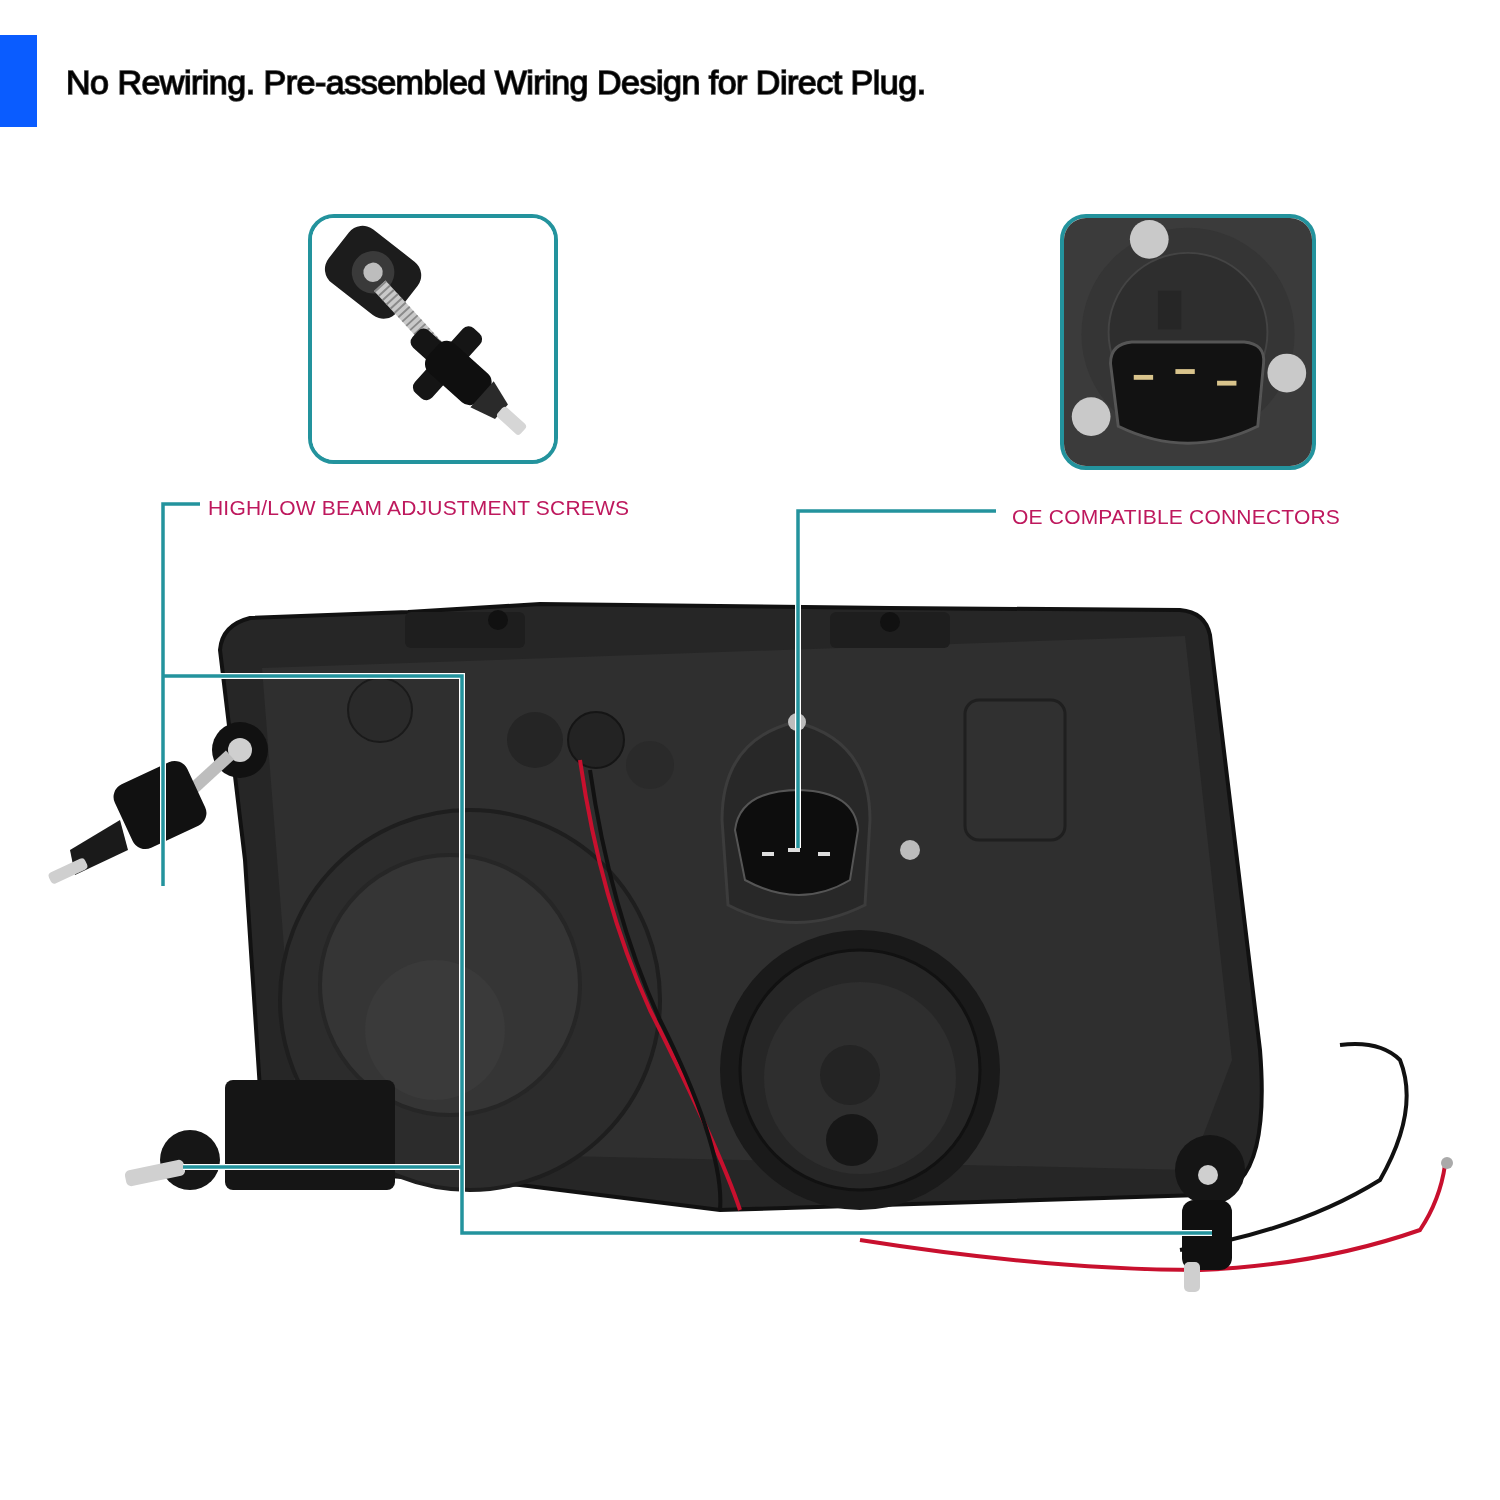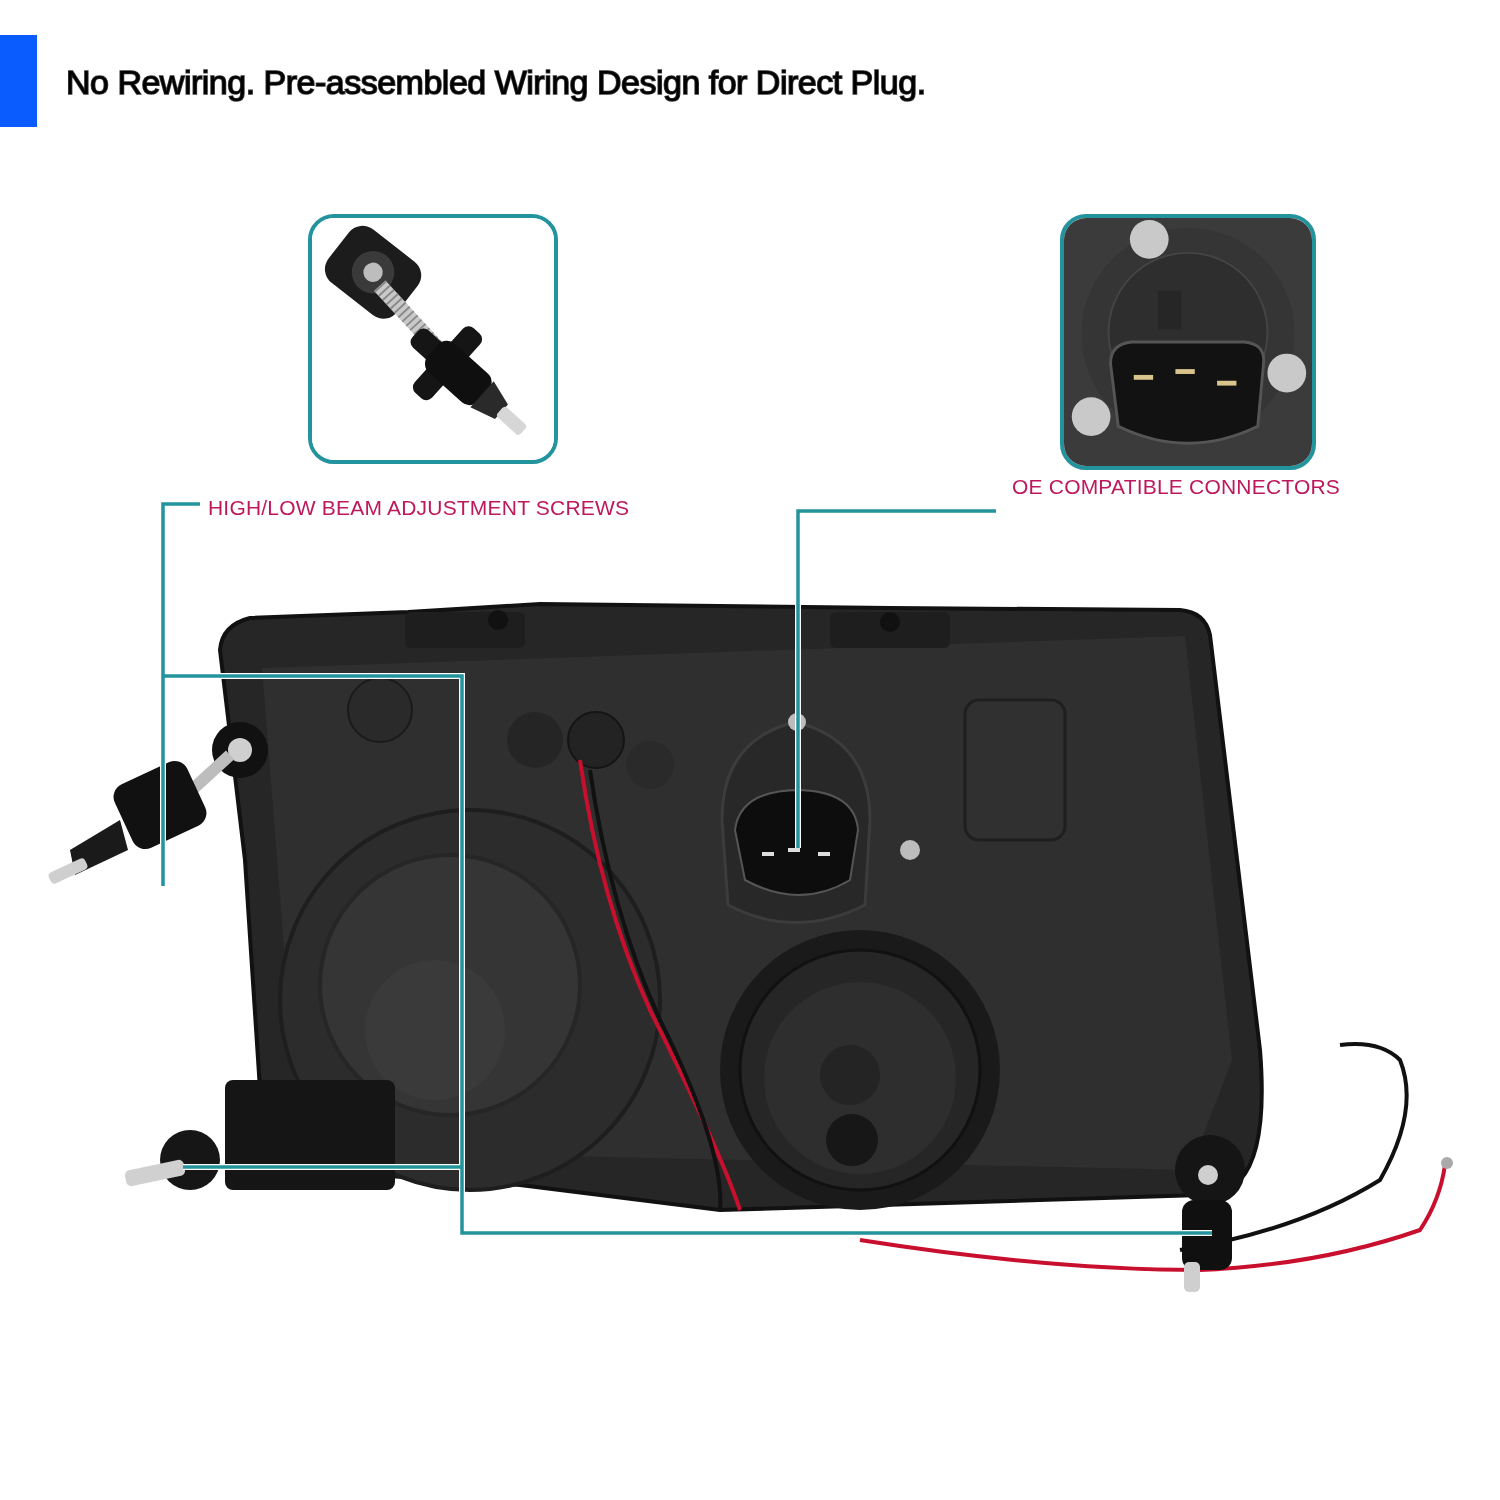--- a/index.html
+++ b/index.html
@@ -58,21 +58,21 @@
     <rect x="72" y="162" width="20" height="5" fill="#d9c48c"></rect>
     <rect x="115" y="156" width="20" height="5" fill="#d9c48c"></rect>
     <rect x="158" y="168" width="20" height="5" fill="#d9c48c"></rect>
     <circle cx="88" cy="22" r="20" fill="#c9c9c9"></circle>
     <circle cx="230" cy="160" r="20" fill="#c9c9c9"></circle>
     <circle cx="28" cy="205" r="20" fill="#c9c9c9"></circle>
   </svg>
 </div>
 
 <div class="callout-label" style="left:208px; top:496px;">HIGH/LOW BEAM ADJUSTMENT SCREWS</div>
-<div class="callout-label" style="left:1012px; top:475px;">OE COMPATIBLE CONNECTORS</div>
+<div class="callout-label" style="left:1012px; top:505px;">OE COMPATIBLE CONNECTORS</div>
 
 <svg class="scene" viewBox="0 0 1500 1500">
 
   <path d="M220,650 Q222,625 250,618 L408,612 L540,604 L890,608 L1180,610 Q1205,612 1210,635 L1260,1050 Q1268,1150 1240,1180 L1200,1195 L720,1210 L520,1185 L300,1170 Q265,1160 262,1120 L245,860 Z" fill="#262626" stroke="#111" stroke-width="4"></path>
   <path d="M262,668 L1185,636 L1232,1060 L1190,1170 L300,1150 Z" fill="#2f2f2f"></path>
 
   <rect x="405" y="612" width="120" height="36" rx="6" fill="#1e1e1e"></rect>
   <rect x="830" y="612" width="120" height="36" rx="6" fill="#1e1e1e"></rect>
   <circle cx="498" cy="620" r="10" fill="#111"></circle>
   <circle cx="890" cy="622" r="10" fill="#111"></circle>

